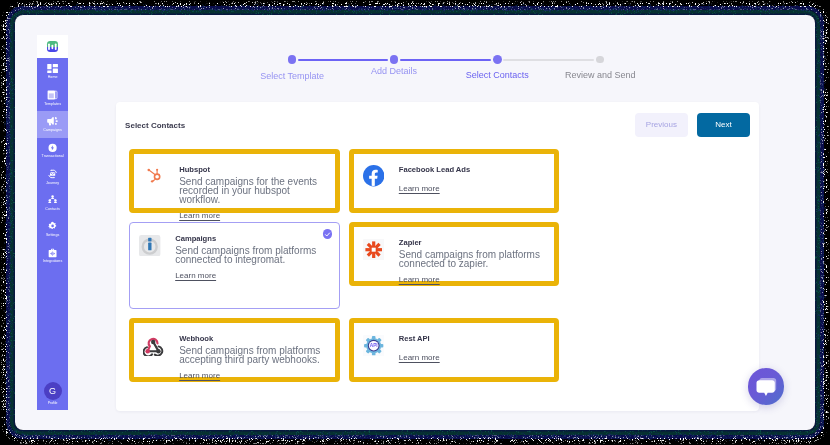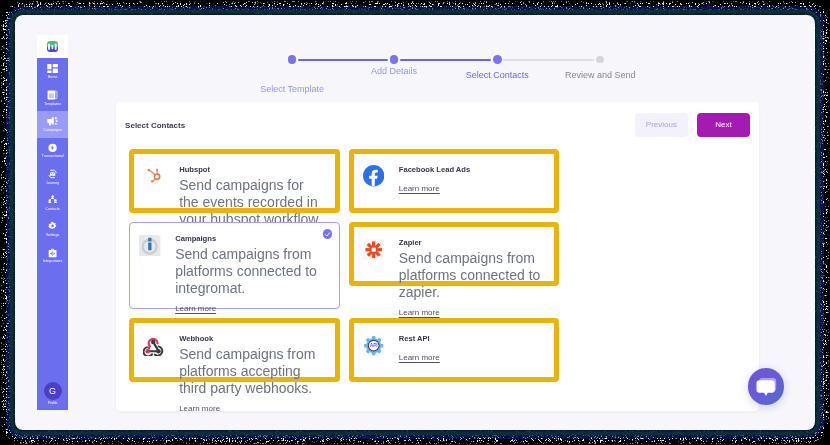--- a/index.html
+++ b/index.html
@@ -41,32 +41,32 @@
   
   .card { position:absolute; left:100.8px; top:86.7px; width:643.3px; height:309.6px;
           background:#fff; border-radius:4px; box-shadow:0 1px 3px rgba(30,30,80,.06); overflow:hidden; }
   .card-head { height:47.3px; display:flex; align-items:center; padding:0 9.1px 0 9.3px; }
   .card-title { font-size:8px; font-weight:bold; color:#3d3d50; letter-spacing:0; }
   .head-actions { margin-left:auto; display:flex; gap:8.8px; }
   .btn { border:none; border-radius:4px; font-size:8px; font-family:inherit; cursor:pointer;
          height:22.8px; width:53.2px; display:flex; align-items:center; justify-content:center;
          line-height:1; padding:12px; }
   .btn-prev { background:#f2f1fc; color:#a6a3e2; }
-  .btn-next { background:#a21caf; color:#fff; }
+  .btn-next { background:#0369a1; color:#fff; }
 
   .grid { padding:0 12px 0 13.4px; display:flex; flex-wrap:wrap;
           column-gap:9.1px; row-gap:8.9px; }
   .tile { width:210.5px; height:64px; border:5px solid #eab308; border-radius:4px;
           background:#fff; padding:11.9px 9.5px 0 9.3px; display:flex; position:relative; }
   .tile.selected { border:1.2px solid #a49ff4; height:87.3px; }
   .tile-icon { width:21.4px; height:21.4px; flex:0 0 21.4px;
                display:flex; align-items:center; justify-content:center; }
   .tile-body { flex:1; min-width:0; margin-left:14.3px; }
   .tile-name { font-size:7.6px; font-weight:bold; color:#35354a; line-height:1; margin-bottom:3.8px; }
-  .tile-desc { font-size:14px; color:#6c7280; line-height:17px; }
+  .tile-desc { font-size:10px; color:#6c7280; line-height:9px; }
   .tile-link { font-size:8px; color:#4e5160; text-decoration:underline;
                text-underline-offset:2.2px; text-decoration-thickness:.7px;
                display:inline-block; margin-top:6.6px; }
   .check { position:absolute; right:6.5px; top:6.5px; width:9.6px; height:9.6px; border-radius:50%;
            background:#7a72f3; display:flex; align-items:center; justify-content:center; }
 
   .chat { position:absolute; right:31.1px; bottom:25.5px; width:36.2px; height:36.2px; border-radius:50%;
           background:linear-gradient(135deg,#6d55d8 0%,#6a5ad6 45%,#4f6fcc 100%);
           display:flex; align-items:center; justify-content:center;
           box-shadow:0 2px 9px rgba(60,50,150,.22); }
@@ -242,21 +242,21 @@
         <div class="avatar">G</div>
         <div class="profile-label">Profile</div>
       </div>
     </div>
   <div class="stepper">
       <div class="seg" style="left:283.1px;top:43.6px;width:89.79999999999995px;background:#6c63f5"></div>
       <div class="seg" style="left:384.9px;top:43.6px;width:91.30000000000001px;background:#6c63f5"></div>
       <div class="seg" style="left:488.2px;top:43.6px;width:91.00000000000006px;background:#dfdfe3"></div>
       <div class="step" style="left:277.1px;width:0">
         <div class="dot" style="width:8.6px;height:8.6px;background:#7b72f2;margin-top:40.300000000000004px"></div>
-        <div class="step-label" style="margin-top:21px;color:#9693f2">Select Template</div>
+        <div class="step-label" style="margin-top:8px;color:#9693f2">Select Template</div>
       </div>
       <div class="step" style="left:378.9px;width:0">
         <div class="dot" style="width:8.6px;height:8.6px;background:#7b72f2;margin-top:40.300000000000004px"></div>
         <div class="step-label" style="margin-top:3px;color:#9693f2">Add Details</div>
       </div>
       <div class="step" style="left:482.2px;width:0">
         <div class="dot" style="width:9.4px;height:9.4px;background:#7b72f2;margin-top:39.9px"></div>
         <div class="step-label" style="margin-top:6.499999999999998px;color:#6b62f0">Select Contacts</div>
       </div>
       <div class="step" style="left:585.2px;width:0">

